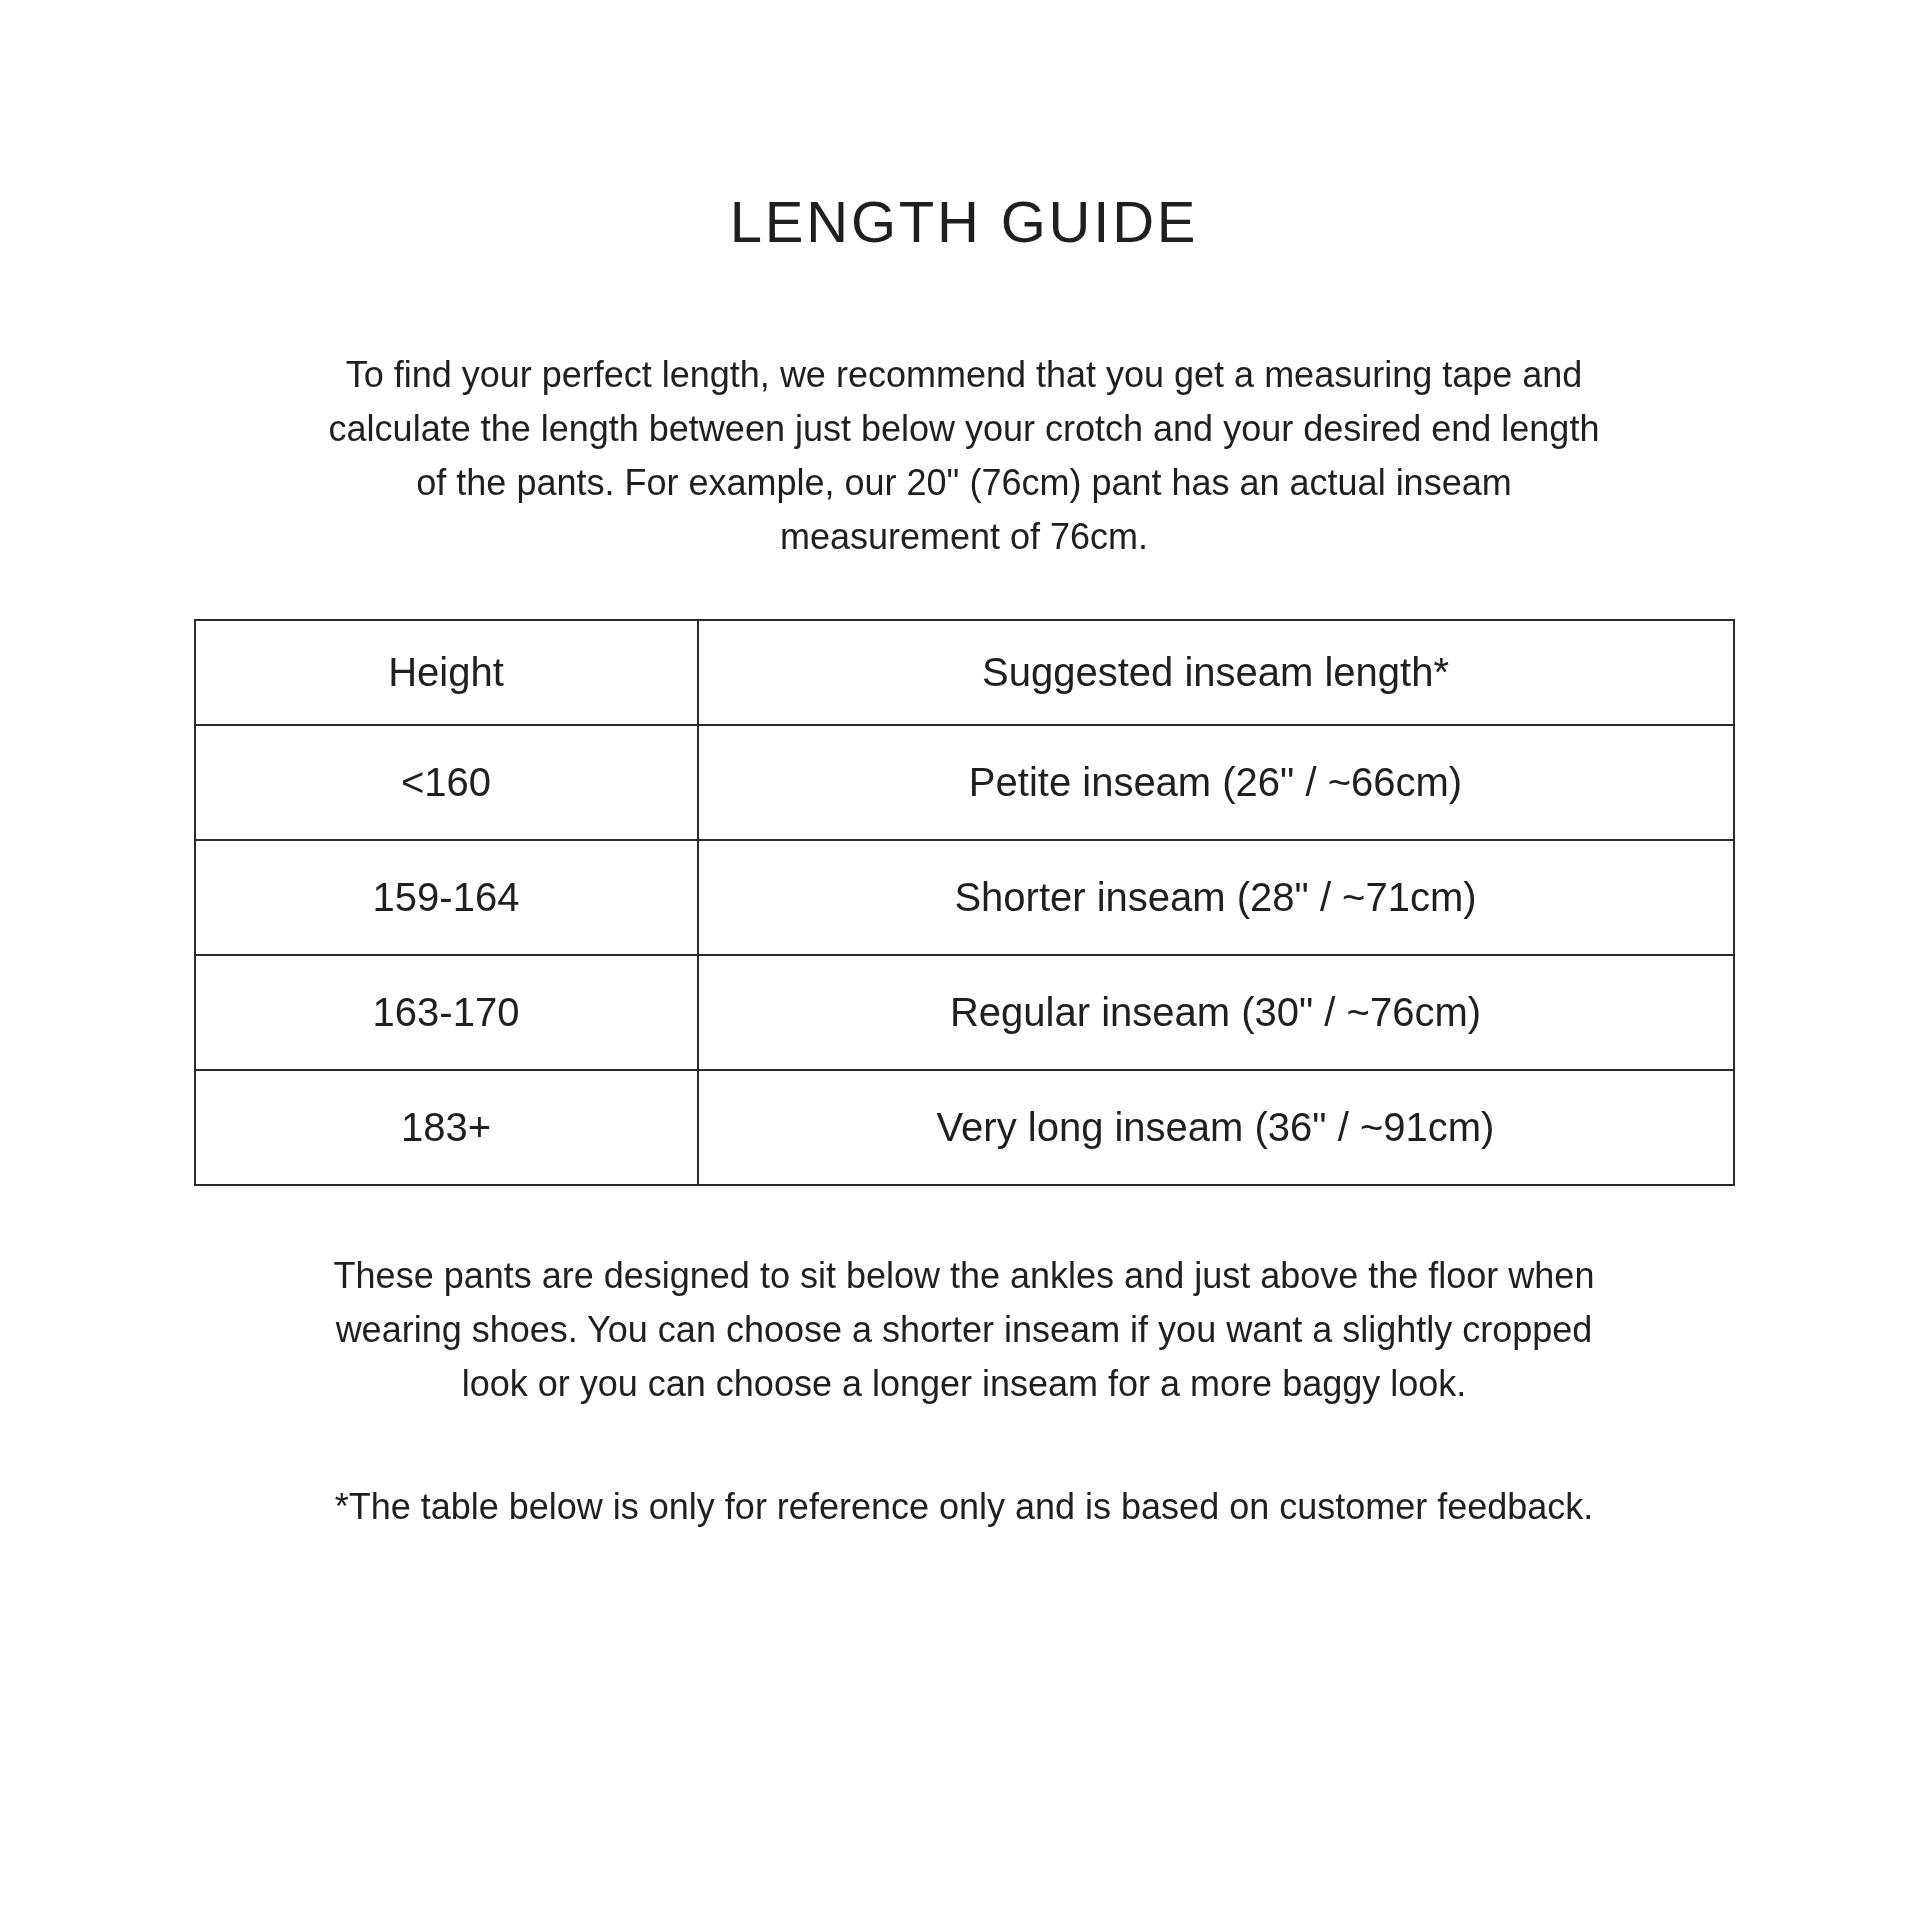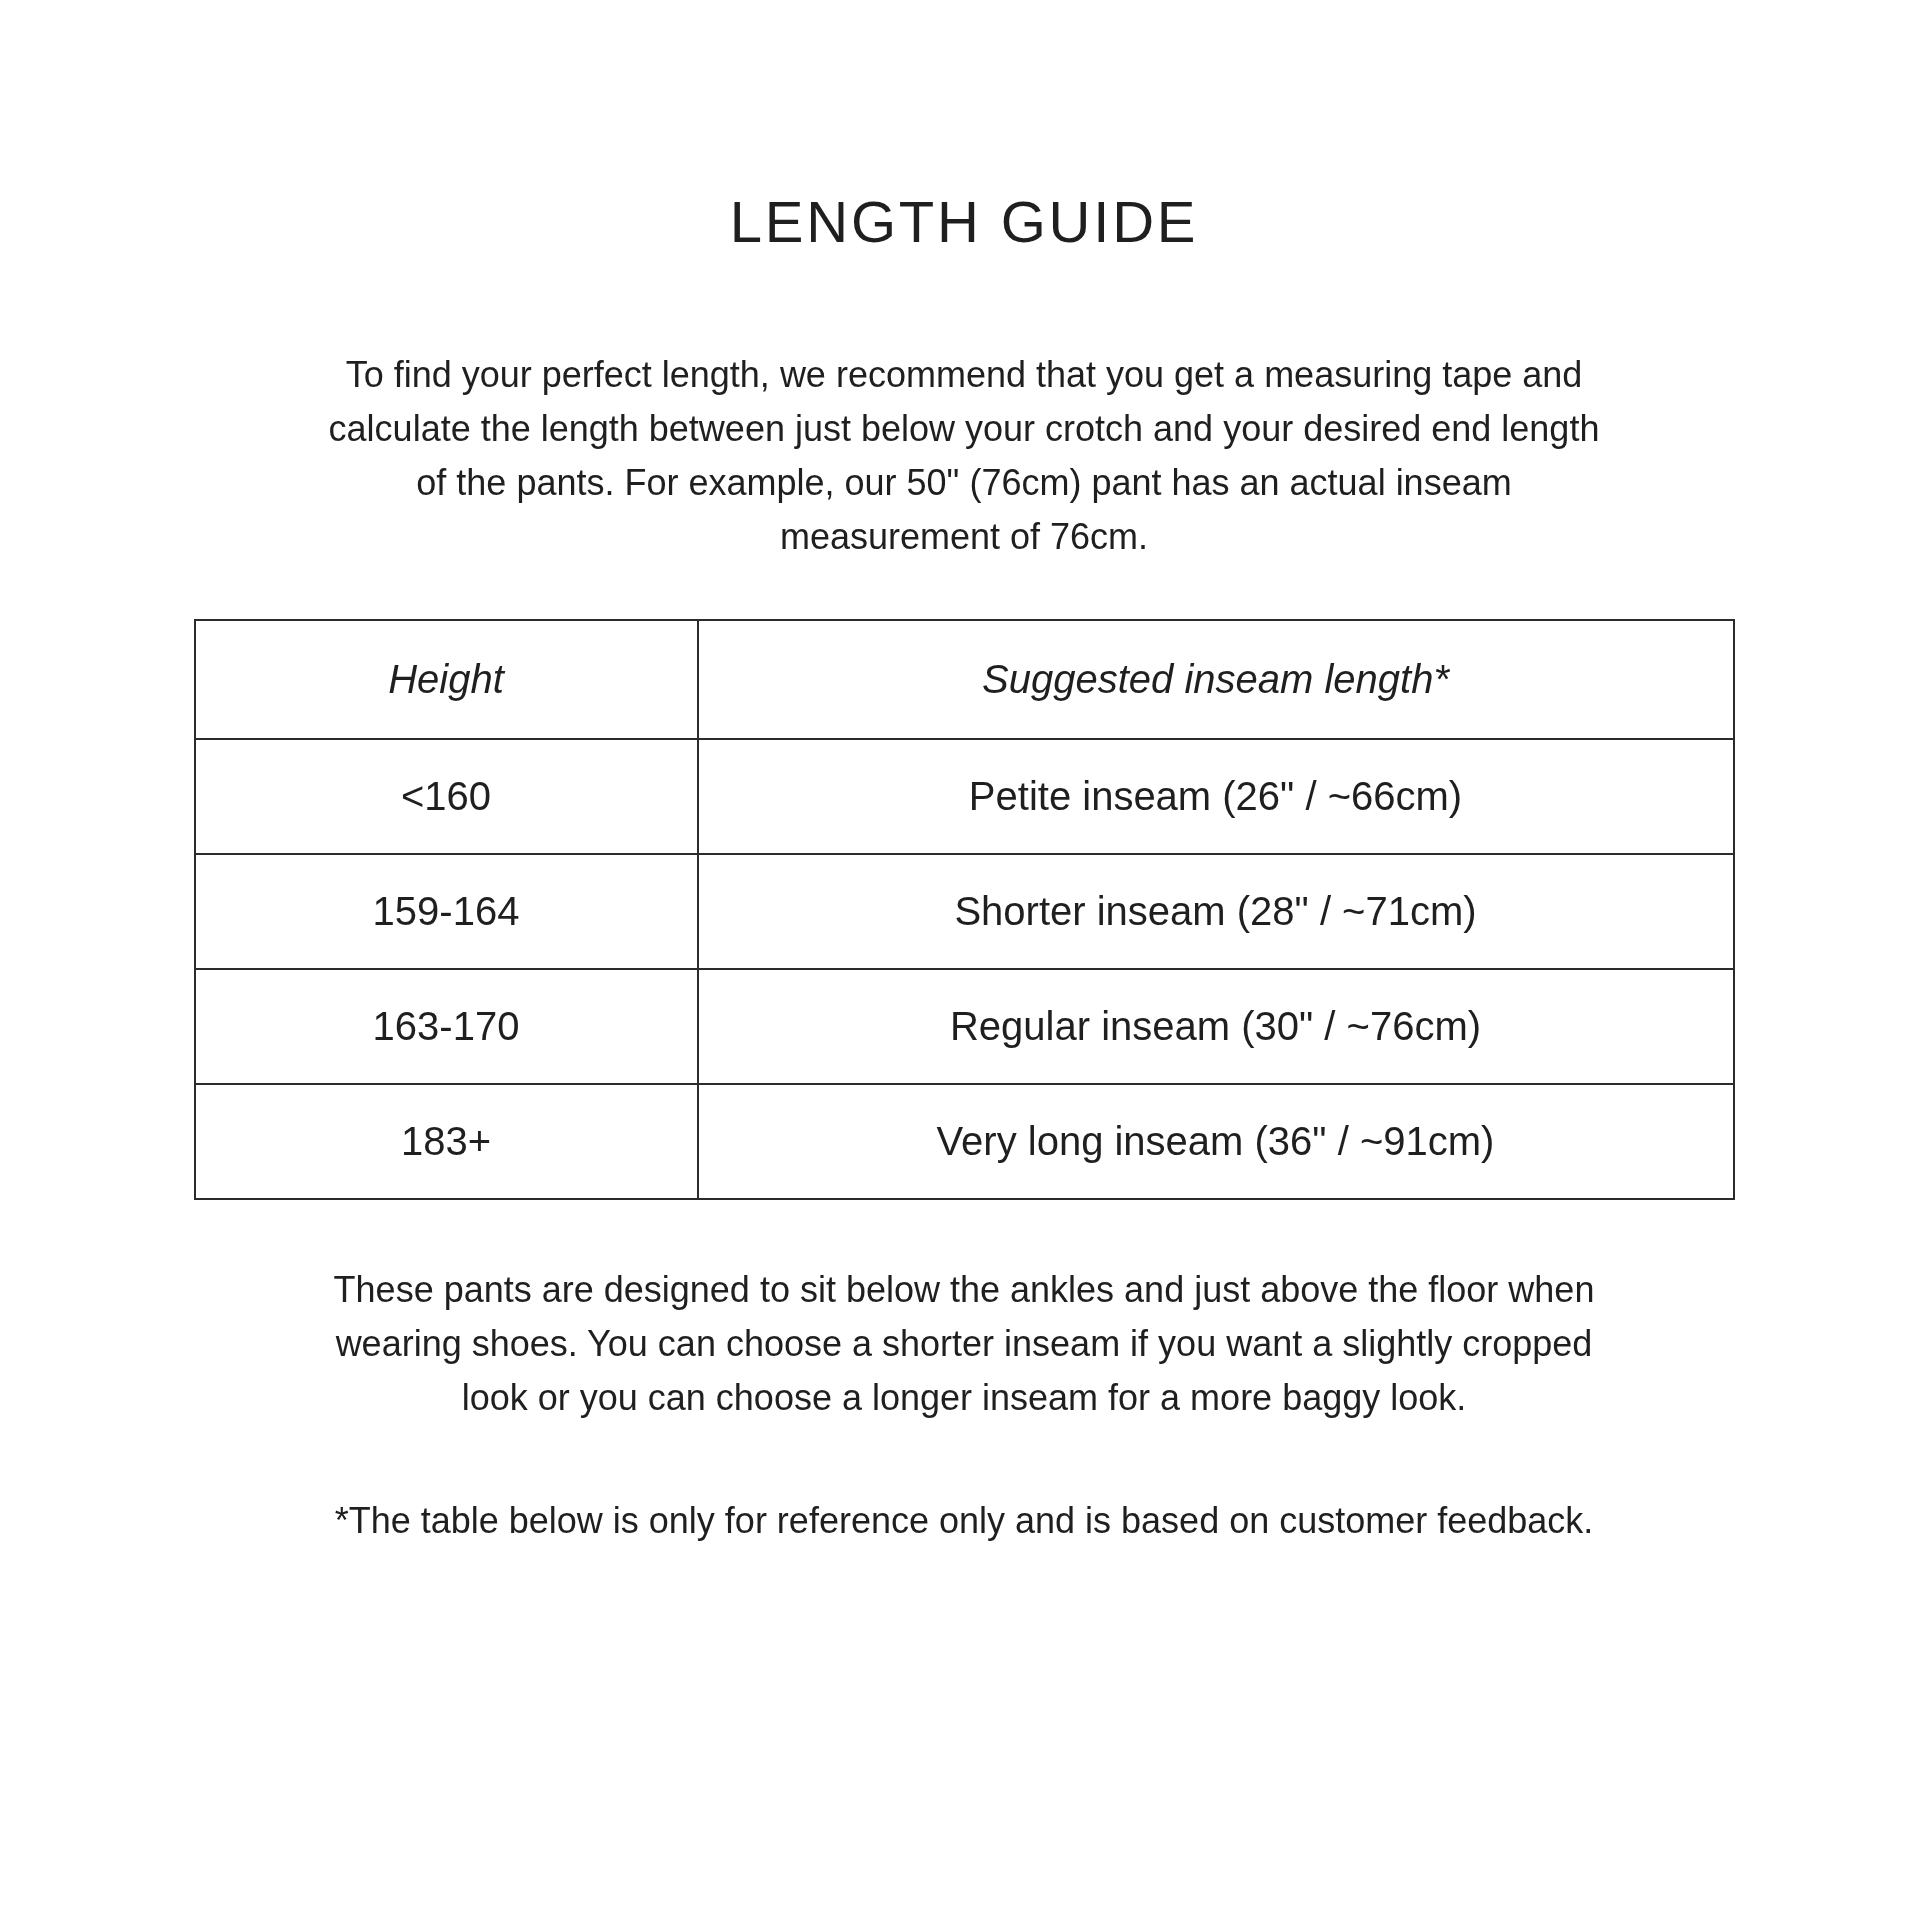--- a/index.html
+++ b/index.html
@@ -54,21 +54,21 @@
   .size-table th,
   .size-table td {
     border: 2.8px solid var(--border);
     text-align: center;
     vertical-align: middle;
     font-weight: 300;
     font-size: 40px;
     color: var(--text);
     padding: 0;
   }
-  .size-table th { height: 119px; font-style: italic; }
+  .size-table th { height: 105px; }
   .size-table td { height: 115px; margin-top: 18px; }
   .note {
     margin-top: 63px;
     text-align: center;
     font-size: 36px;
     line-height: 54px;
     font-weight: 300;
   }
   .note-line { display: block; }
   .footnote {
@@ -81,21 +81,21 @@
 </head>
 <body>
 
 <div class="page">
 
   <h1 class="title">LENGTH GUIDE</h1>
 
   <div class="intro">
     <span class="intro-line">To find your perfect length, we recommend that you get a measuring tape and</span>
     <span class="intro-line">calculate the length between just below your crotch and your desired end length</span>
-    <span class="intro-line">of the pants. For example, our 50" (76cm) pant has an actual inseam</span>
+    <span class="intro-line">of the pants. For example, our 20" (76cm) pant has an actual inseam</span>
     <span class="intro-line">measurement of 76cm.</span>
   </div>
 
   <table class="size-table">
     <colgroup>
       <col class="col-height">
       <col class="col-inseam">
     </colgroup>
     <thead>
       <tr>

